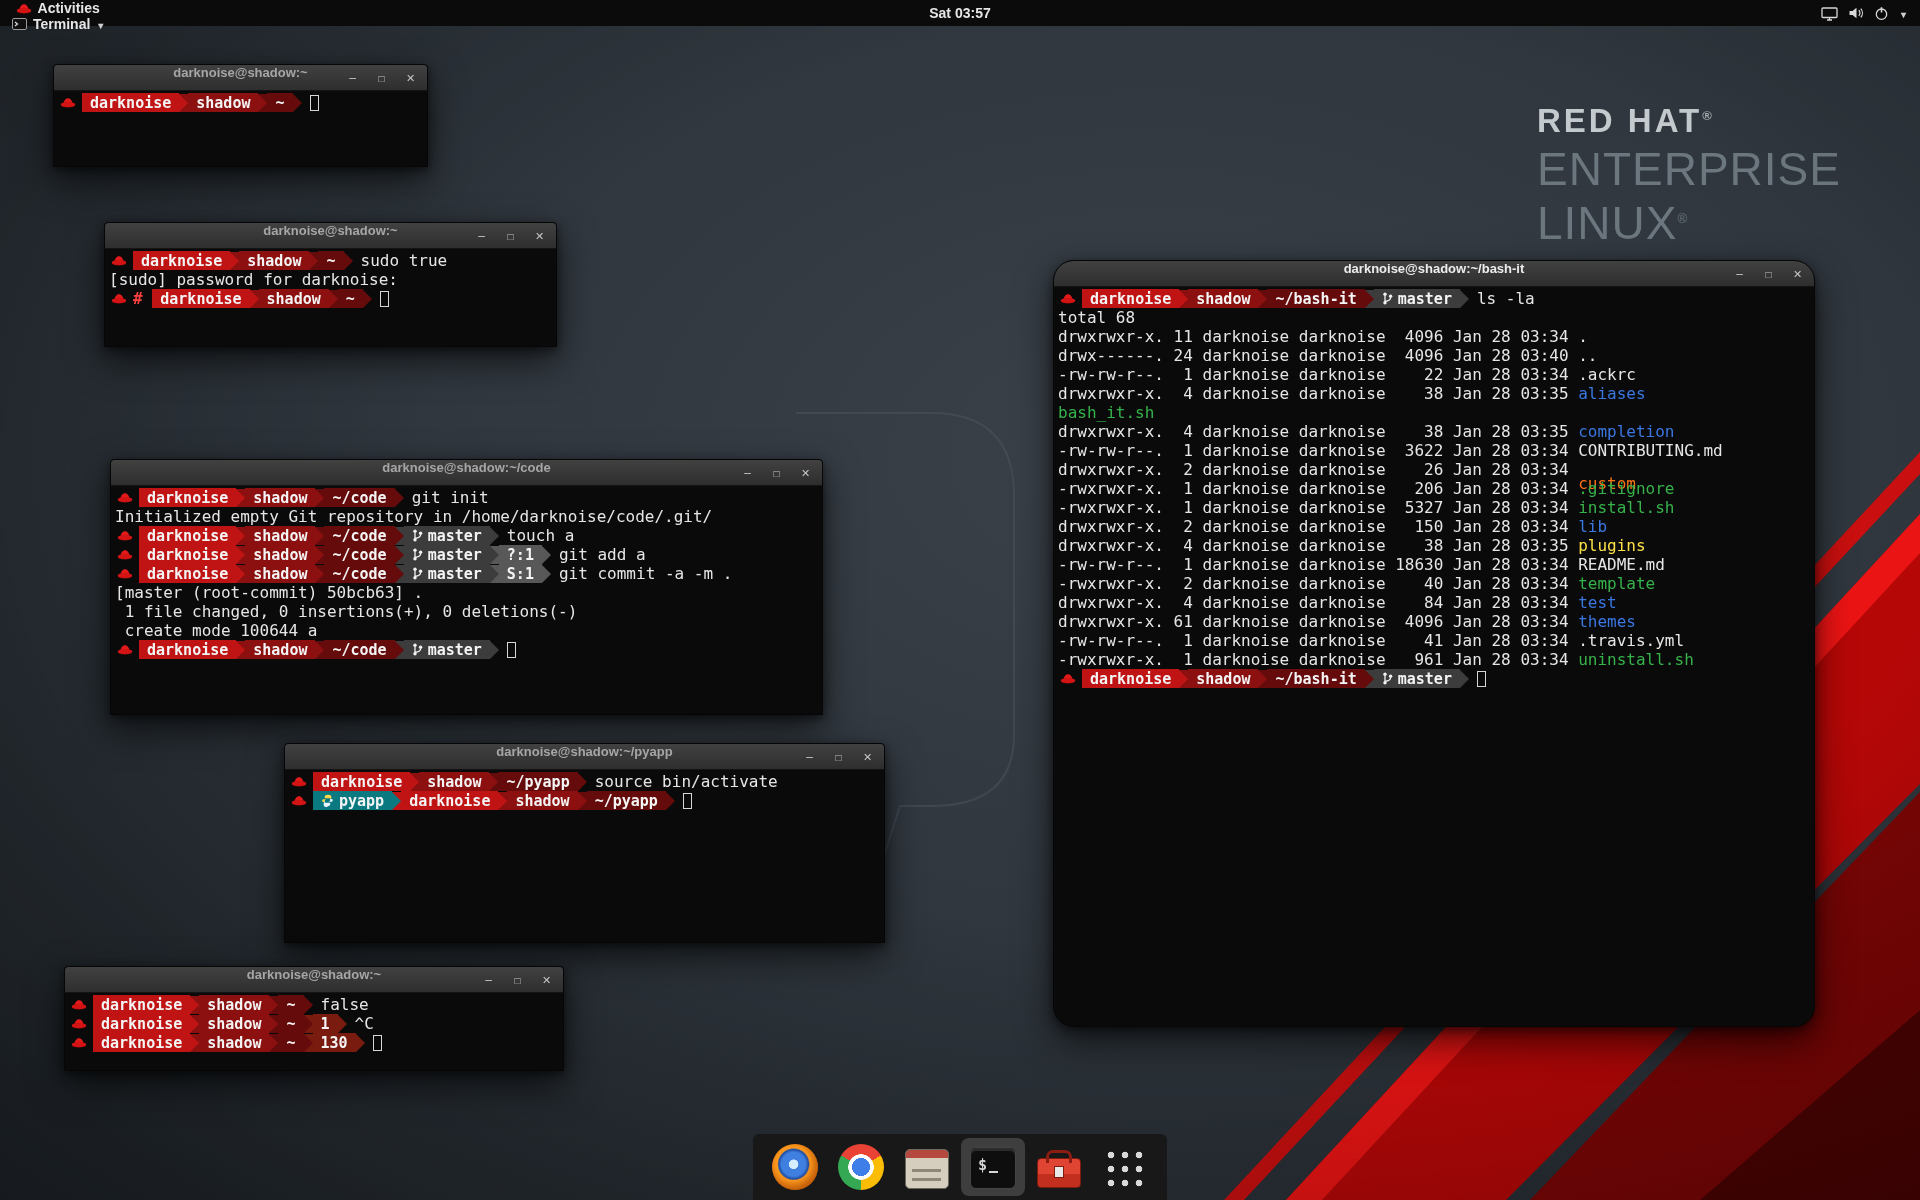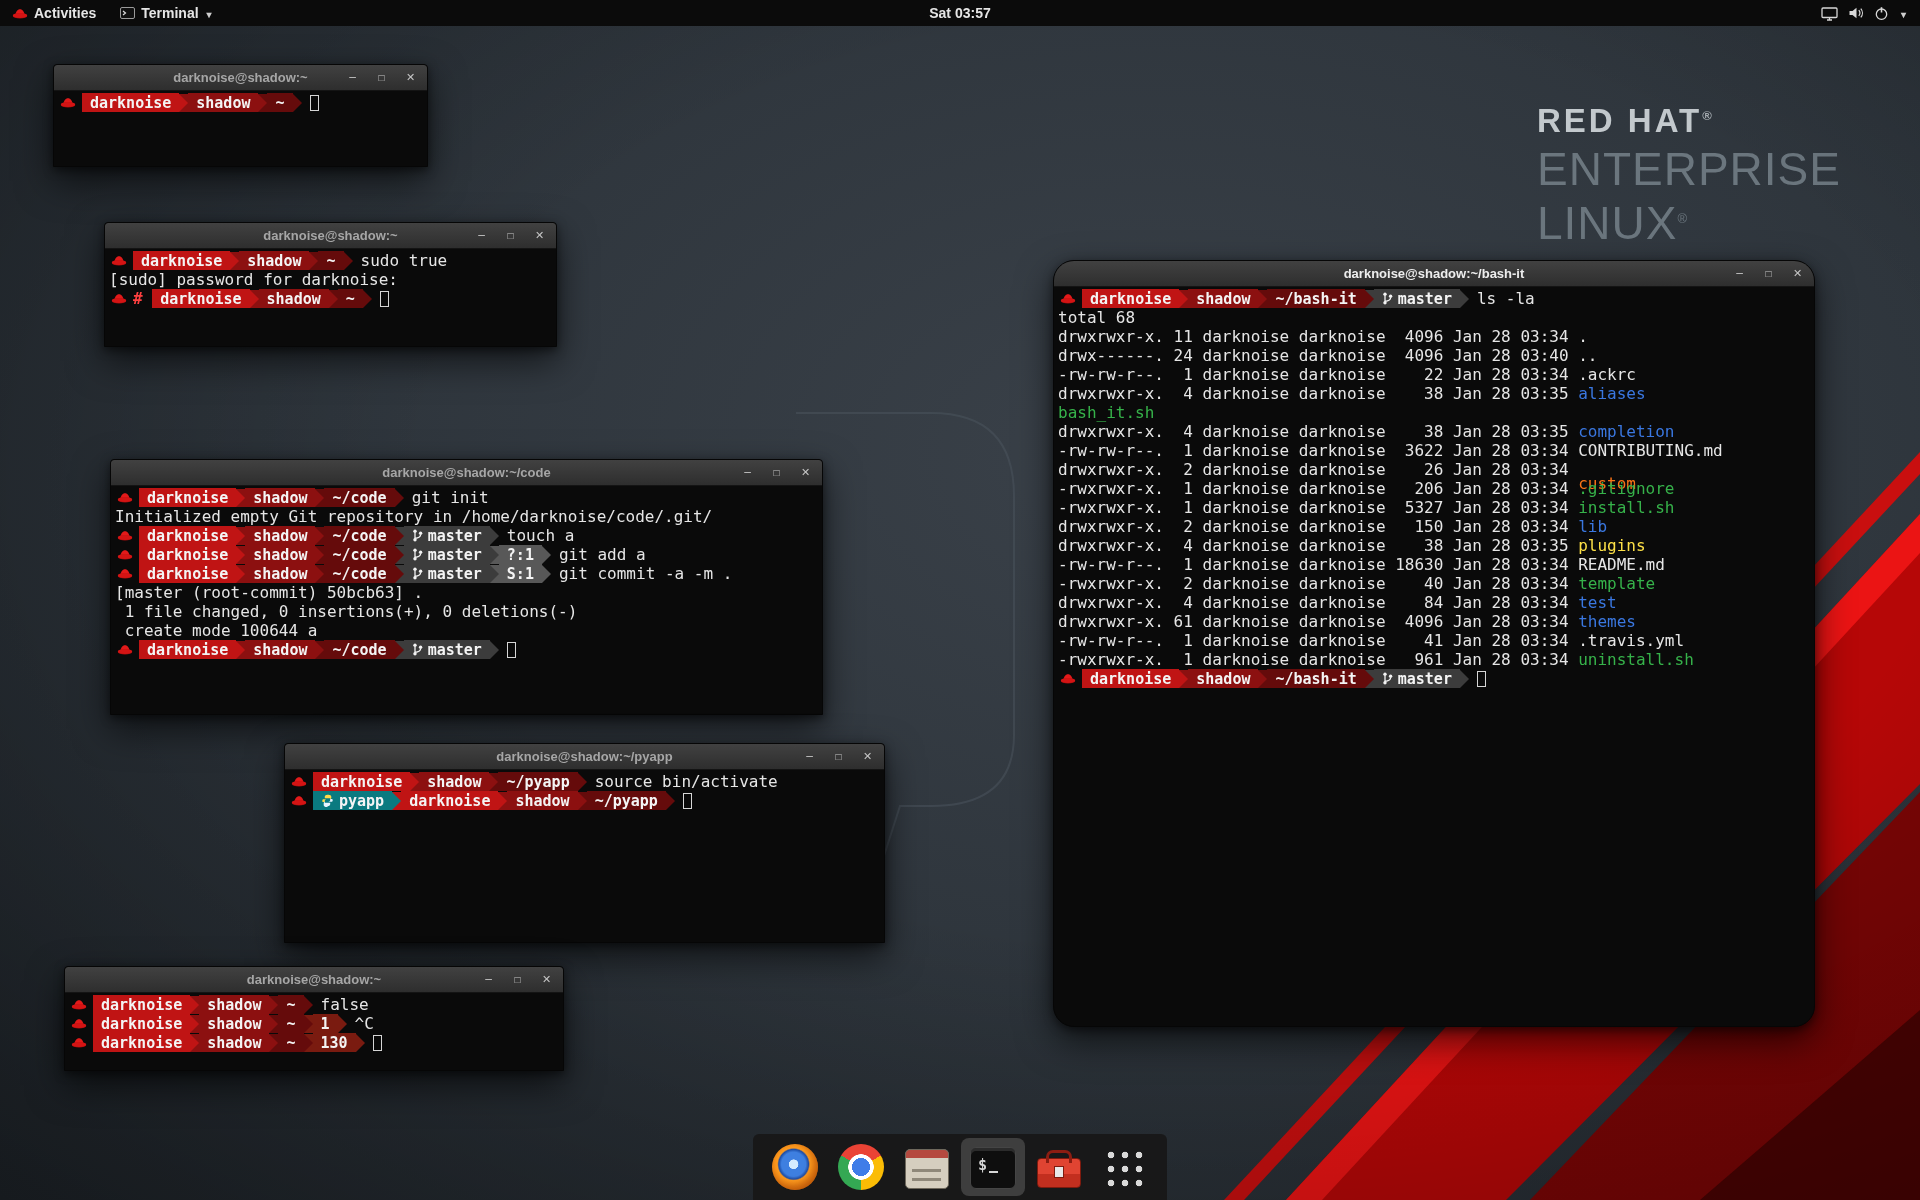--- a/index.html
+++ b/index.html
@@ -14,21 +14,21 @@
     background: radial-gradient(ellipse at 62% 40%, transparent 45%, rgba(0,0,0,.34) 100%);
     z-index:5;
   }
 
   
   #topbar{
     position:absolute; top:0; left:0; right:0; height:26px; z-index:40;
     background:#0b0b0b; color:#e6e6e6; display:flex; align-items:center;
     font-size:14px; font-weight:700;
   }
-  .tb-left{ display:flex; align-items:center; height:100%; }
+  .tb-left{ display:flex; align-items:center; height:100%;flex-direction:column; }
   .tb-item{ display:flex; align-items:center; gap:6px; padding:0 12px; height:100%; cursor:default; }
   .tb-clock{ position:absolute; left:0; right:0; text-align:center; pointer-events:none; font-weight:700; }
   .tb-right{ margin-left:auto; display:flex; align-items:center; gap:10px; padding:0 14px; height:100%; }
   .caret::before{ content:"▾"; font-size:10px; color:#cfcfcf; margin-left:2px; }
   .tb-ic{ display:inline-flex; align-items:center; }
 
   
   #branding{ position:absolute; left:1537px; top:102px; z-index:1; color:#c7ccd0; }
   .rh1{ font-size:33px; font-weight:700; letter-spacing:3px; color:#c3c9cd; }
   .rh2{ font-size:46px; font-weight:400; letter-spacing:1px; color:#6b767e; margin-top:2px; }
@@ -41,21 +41,21 @@
 
   
   .win{
     position:absolute; background:#0a0a0a; border:1px solid #060606; border-radius:4px 4px 0 0;
     box-shadow: 0 14px 36px rgba(0,0,0,.62), 0 3px 10px rgba(0,0,0,.5);
     z-index:10; overflow:hidden;
   }
   .titlebar{
     position:relative; height:26px; border-radius:3px 3px 0 0;
     background:linear-gradient(#414141,#2e2e2e); border-bottom:1px solid #141414;
-    display:flex; align-items:center;
+    display:flex; align-items:flex-start;
   }
   .title{
     position:absolute; left:0; right:0; text-align:center; pointer-events:none;
     font-size:13px; font-weight:700; color:#a6a6a6;
   }
   .win.focused .title{ color:#ededed; }
   .winbtns{ margin-left:auto; display:flex; gap:16px; padding-right:10px; z-index:1; }
   .wbtn{ width:13px; text-align:center; color:#c6c6c6; font-size:12px; line-height:26px; cursor:default; }
   .wbtn-min::before{ content:"–"; }
   .wbtn-max::before{ content:"□"; font-size:10px; }

